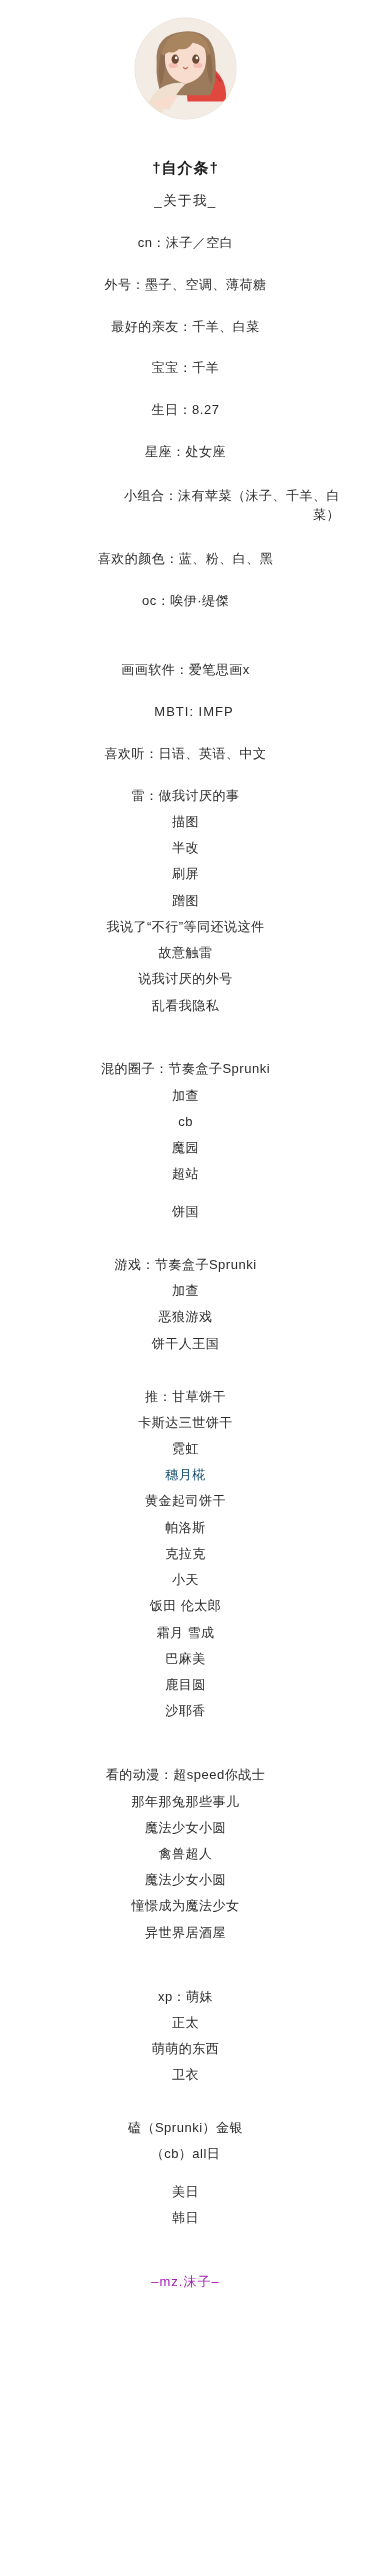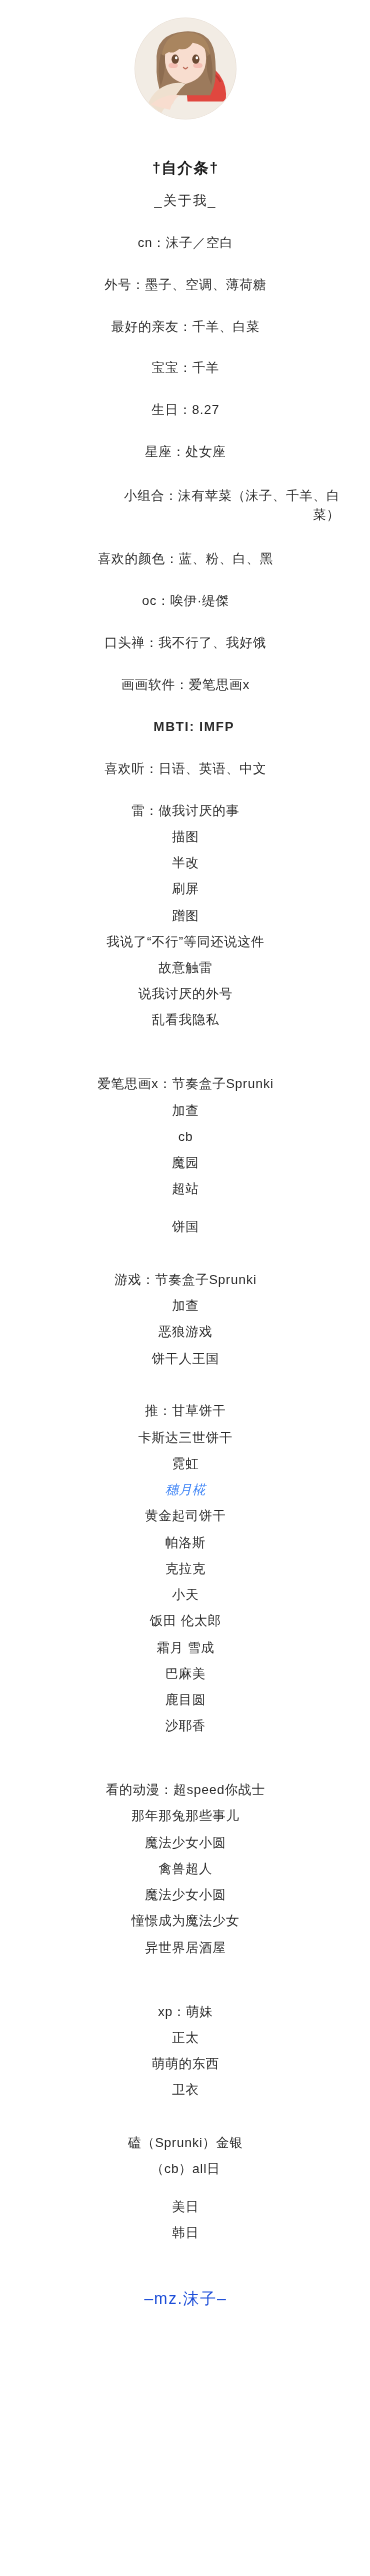--- a/index.html
+++ b/index.html
@@ -62,35 +62,34 @@
     letter-spacing: 1px;
     color: #1b1b1b;
     margin-top: 40px;
   }
   .subtitle {
     font-size: 13.4px;
     letter-spacing: 1.5px;
     color: #2b2b2b;
   }
   .strong {
-    font-weight: bold;
+    font-weight: normal;
     letter-spacing: 1px;
     margin-left: 17px;
   }
   .pink {
-    color: #3b82f6;
-    font-style: italic;
+    color: #0c4a6e;
   }
   .two-line {
     line-height: 1.45;
     text-align: right;
   }
   .sign {
-    font-size: 16px;
-    color: #1d4ed8;
+    font-size: 13px;
+    color: #a21caf;
     letter-spacing: 1px;
   }
 </style>
 </head>
 <body>
 
 <div class="page">
 
   <div class="avatar-wrap">
     <div class="avatar">
@@ -160,21 +159,20 @@
     <div class="line two-line">小组合：沫有苹菜（沫子、千羊、白</div>
     <div class="line two-line">菜）</div>
 
     <div class="gap-m"></div>
     <div class="line">喜欢的颜色：蓝、粉、白、黑</div>
 
     <div class="gap-m"></div>
     <div class="line">oc：唉伊·缇傑</div>
 
     <div class="gap-m"></div>
-    <div class="line">口头禅：我不行了、我好饿</div>
 
     <div class="gap-m"></div>
     <div class="line">画画软件：爱笔思画x</div>
 
     <div class="gap-m"></div>
     <div class="line strong">MBTI: IMFP</div>
 
     <div class="gap-m"></div>
     <div class="line">喜欢听：日语、英语、中文</div>
 
@@ -191,21 +189,21 @@
     <div class="gap-xs"></div>
     <div class="line">我说了“不行”等同还说这件</div>
     <div class="gap-xs"></div>
     <div class="line">故意触雷</div>
     <div class="gap-xs"></div>
     <div class="line">说我讨厌的外号</div>
     <div class="gap-xs"></div>
     <div class="line">乱看我隐私</div>
 
     <div class="gap-xl"></div>
-    <div class="line">爱笔思画x：节奏盒子Sprunki</div>
+    <div class="line">混的圈子：节奏盒子Sprunki</div>
     <div class="gap-xs"></div>
     <div class="line">加查</div>
     <div class="gap-xs"></div>
     <div class="line">cb</div>
     <div class="gap-xs"></div>
     <div class="line">魔园</div>
     <div class="gap-xs"></div>
     <div class="line">超站</div>
     <div class="gap-xs"></div>
     <div class="gap-xs"></div>

